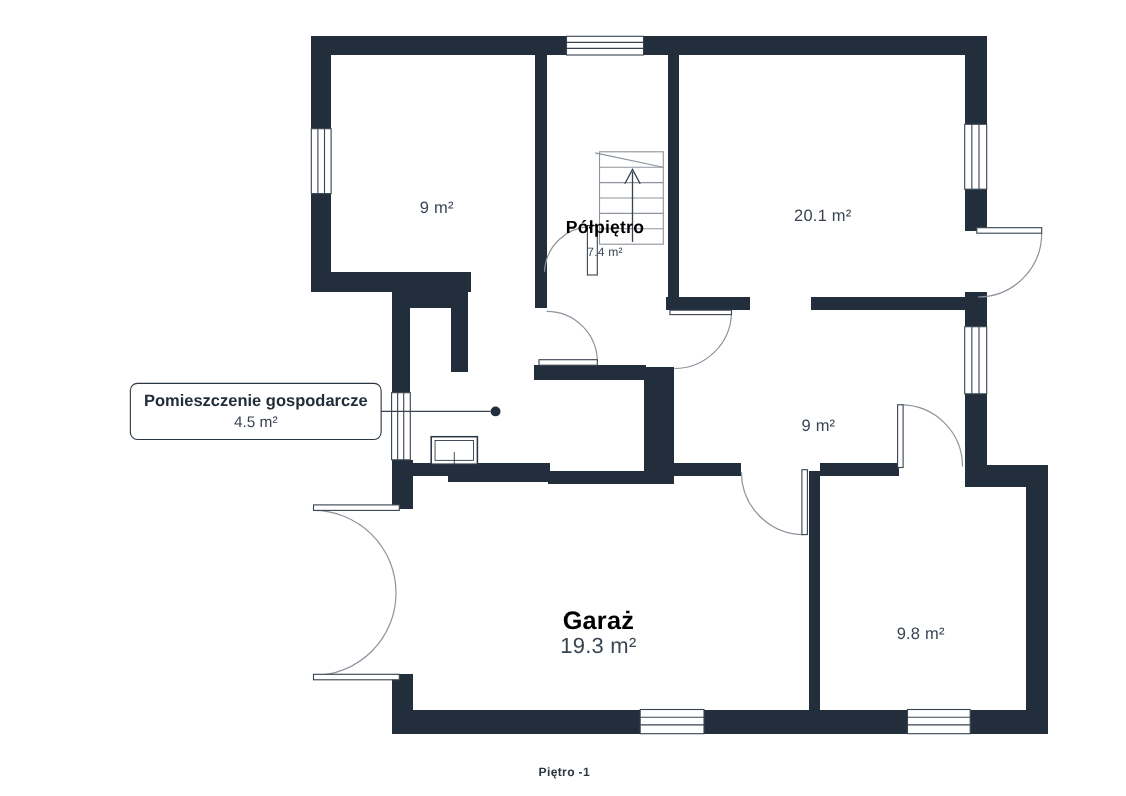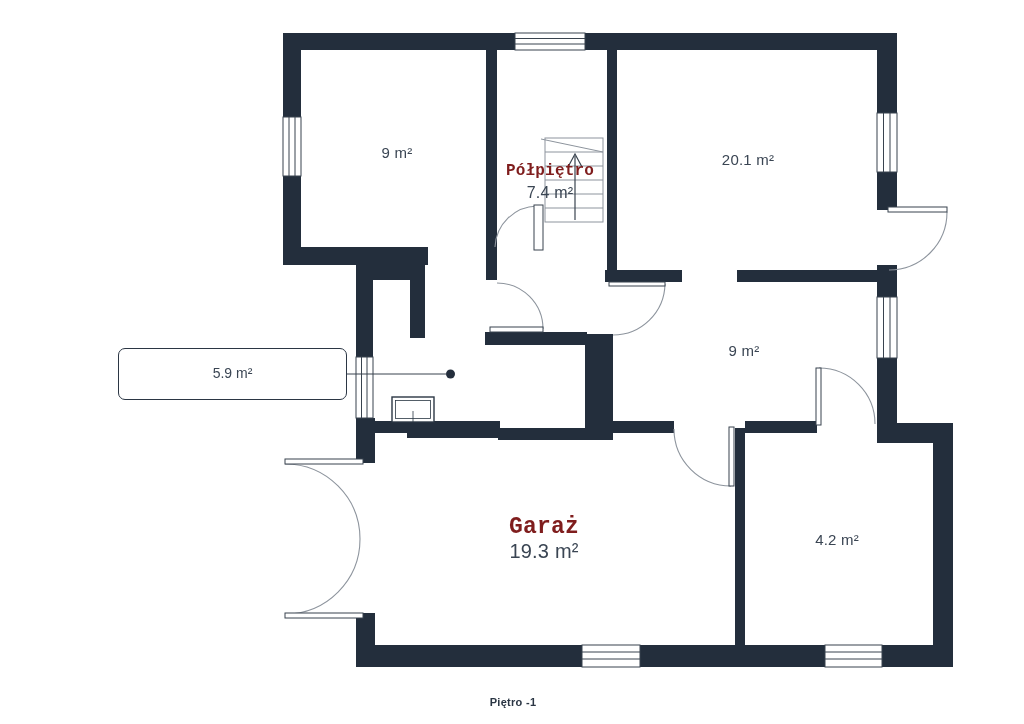--- a/index.html
+++ b/index.html
@@ -1,21 +1,21 @@
 <!DOCTYPE html>
 <html><head>
 <meta charset="utf-8">
 <style>
   html,body{margin:0;padding:0;background:#ffffff;}
   #page{position:relative;width:1024px;height:724px;background:#ffffff;overflow:hidden;
         font-family:"Liberation Sans","DejaVu Sans",sans-serif;}
   #plan-svg{position:absolute;left:0;top:0;width:1024px;height:724px;}
   .lbl{position:absolute;transform:translate(-50%,-50%);white-space:nowrap;
-       color:#3a4553;font-size:15px;letter-spacing:.2px;}
-  .lbl.bold{color:#7f1d1d;font-weight:700;font-family:Liberation Mono, monospace;}
+       color:#3a4553;font-size:15px;letter-spacing:.2px;margin-top:37px;}
+  .lbl.bold{color:#000000;font-weight:700;}
   .room-name{font-size:16px;}
   .garage-name{font-size:23px;}
   .garage-area{font-size:20px;}
   #callout{position:absolute;left:118px;top:348px;width:227px;height:50px;
            background:#ffffff;border:1.6px solid #2b3644;border-radius:7px;
            display:flex;flex-direction:column;align-items:center;justify-content:center;
            line-height:1.25;z-index:3;}
   #callout .t{font-size:15px;font-weight:700;color:#222d3a;}
   #callout .a{font-size:14px;color:#3a4553;}
   #footer-label{position:absolute;left:513px;top:702px;transform:translate(-50%,-50%);
@@ -155,29 +155,30 @@
 
     <g>
       <line x1="345" y1="374" x2="446" y2="374" stroke="#39434f" stroke-width="1"></line>
       <circle cx="450.5" cy="374" r="4.5" fill="#232e3c"></circle>
     </g>
   </svg>
 
   <div class="lbl" style="left:397px;top:152px;">9 m²</div>
 
   <div class="lbl bold room-name" style="left:550px;top:171px;">Półpiętro</div>
-  <div class="lbl" style="left:550px;top:193px;font-size:16px;">7.4 m²</div>
+  <div class="lbl" style="left:550px;top:193px;font-size:11px;">7.4 m²</div>
 
   <div class="lbl" style="left:748px;top:159px;">20.1 m²</div>
 
   <div class="lbl" style="left:744px;top:350px;">9 m²</div>
 
   <div class="lbl bold garage-name" style="left:544px;top:527px;">Garaż</div>
   <div class="lbl garage-area" style="left:544px;top:551px;">19.3 m²</div>
 
-  <div class="lbl" style="left:837px;top:539px;">4.2 m²</div>
+  <div class="lbl" style="left:837px;top:539px;">9.8 m²</div>
 
   <div id="callout">
-    <div class="a">5.9 m²</div>
+    <div class="t">Pomieszczenie gospodarcze</div>
+    <div class="a">4.5 m²</div>
   </div>
 
   <div id="footer-label">Piętro -1</div>
 </div>
 
 </body></html>

